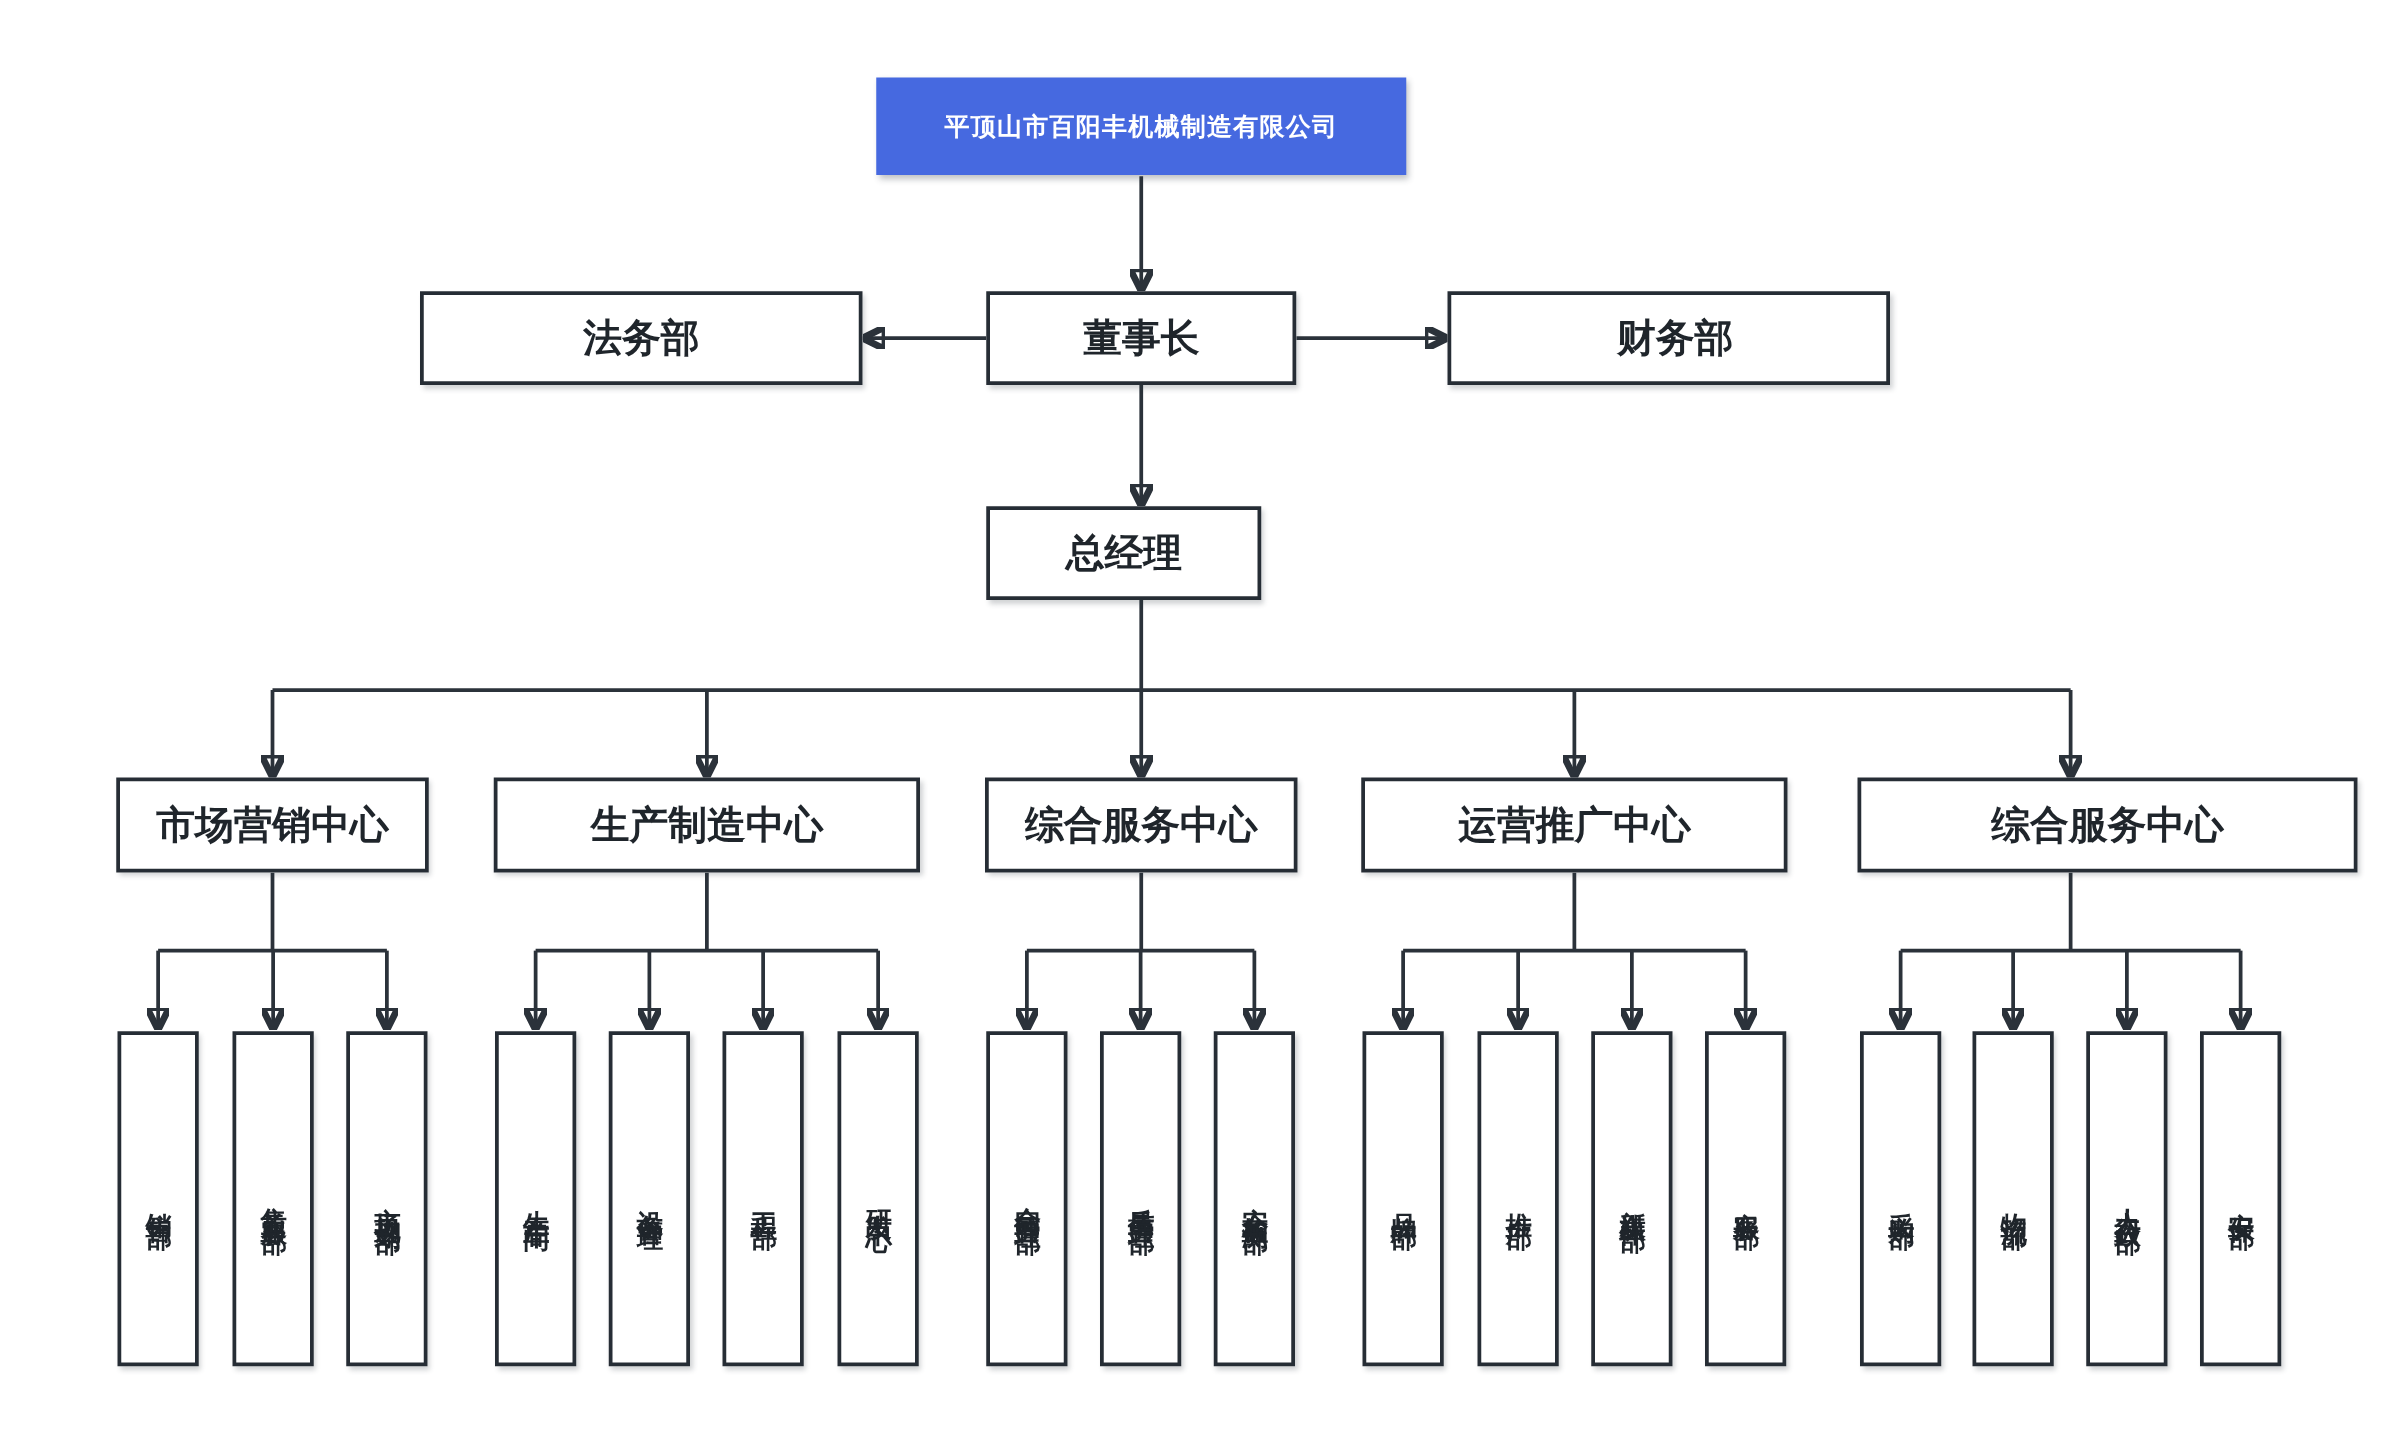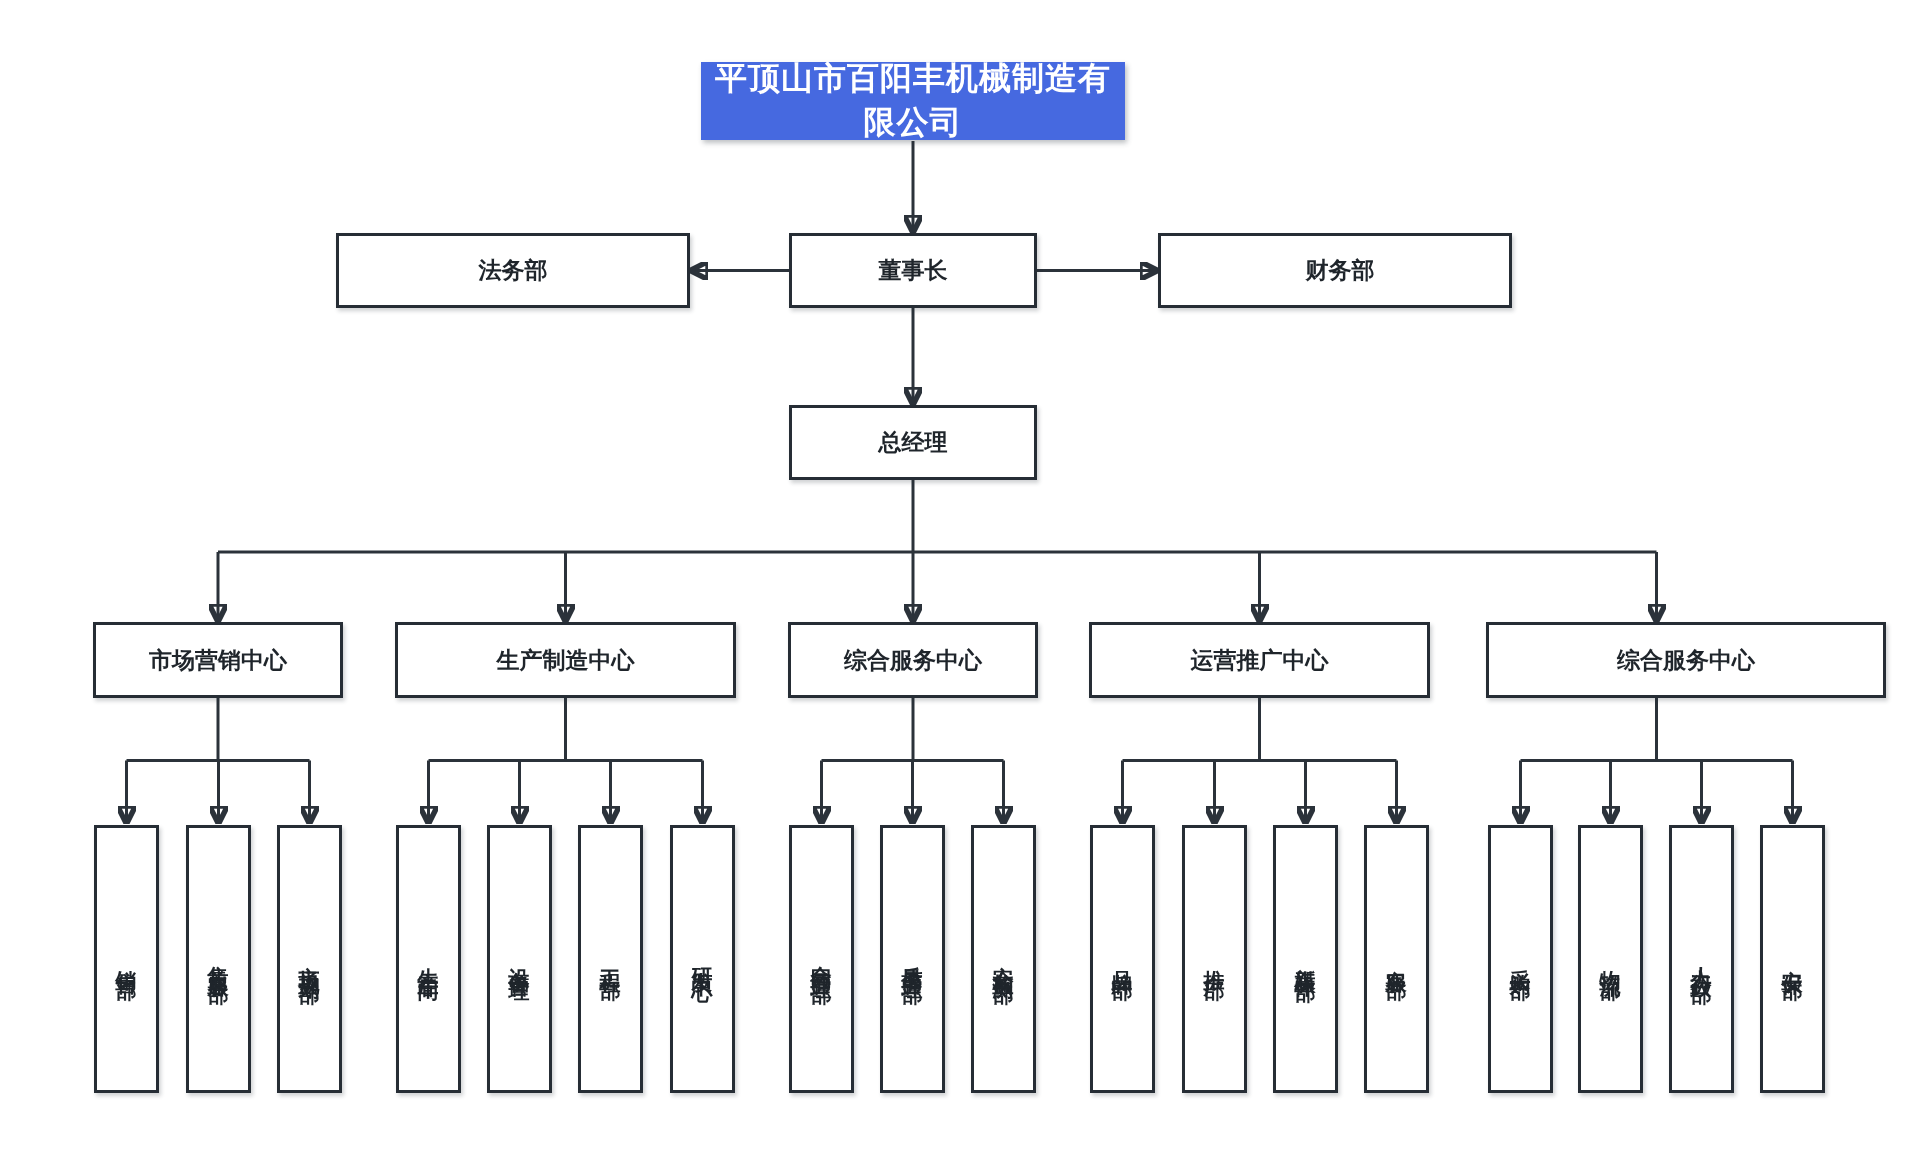--- a/index.html
+++ b/index.html
@@ -9,26 +9,26 @@
   html,body{margin:0;padding:0;background:#ffffff;}
   body{font-family:"Liberation Sans","DejaVu Sans",sans-serif;}
   #canvas{position:relative;width:1920px;height:1164px;background:#ffffff;overflow:hidden;}
   .connectors{position:absolute;left:0;top:0;width:1920px;height:1164px;pointer-events:none;}
   .connectors path{stroke:var(--line);stroke-width:3;fill:none;}
   .ahead{fill:var(--line);}
   .box{
     position:absolute;box-sizing:border-box;background:var(--box-bg);
     border:3px solid var(--border);color:var(--text);
     display:flex;align-items:center;justify-content:center;
-    font-weight:bold;font-size:23px;text-align:center;
+    font-weight:bold;font-size:31px;text-align:center;
     box-shadow:2px 3px 4px rgba(40,50,60,0.22);
   }
   .box.root{
     background:var(--root-bg);color:var(--root-text);border:none;
-    font-size:32px;letter-spacing:1px;
+    font-size:20px;letter-spacing:1px;
     box-shadow:2px 3px 5px rgba(40,50,60,0.30);
     text-align:center;
   }
   .box.leaf{
     writing-mode:vertical-rl;text-orientation:upright;
     font-size:21px;letter-spacing:4px;line-height:1;
   }
 </style>
 </head>
 <body>
@@ -89,21 +89,21 @@
     <path d="M1701.5 760.5 V824" marker-end="url(#ah)"></path>
     <path d="M1792.5 760.5 V824" marker-end="url(#ah)"></path>
   </svg>
 
   <div class="box root" style="left:701px;top:62px;width:424px;height:78px;">平顶山市百阳丰机械制造有限公司</div>
 
   <div class="box" style="left:336px;top:233px;width:354px;height:75px;">法务部</div>
   <div class="box" style="left:789px;top:233px;width:248px;height:75px;">董事长</div>
   <div class="box" style="left:1158px;top:233px;width:354px;height:75px;padding-left:10px;">财务部</div>
 
-  <div class="box" style="left:789px;top:405px;width:248px;height:75px;">总经理</div>
+  <div class="box" style="left:789px;top:405px;width:220px;height:75px;">总经理</div>
 
   <div class="box" style="left:93px;top:622px;width:250px;height:76px;">市场营销中心</div>
   <div class="box" style="left:395px;top:622px;width:341px;height:76px;text-align:center;">生产制造中心</div>
   <div class="box" style="left:788px;top:622px;width:250px;height:76px;">综合服务中心</div>
   <div class="box" style="left:1089px;top:622px;width:341px;height:76px;font-family:Liberation Mono, monospace;">运营推广中心</div>
   <div class="box" style="left:1486px;top:622px;width:400px;height:76px;">综合服务中心</div>
 
   <div class="box leaf" style="left:94px;top:825px;width:65px;height:268px;">销售部</div>
   <div class="box leaf" style="left:186px;top:825px;width:65px;height:268px;">售前客服部</div>
   <div class="box leaf" style="left:277px;top:825px;width:65px;height:268px;">市场规划部</div>

